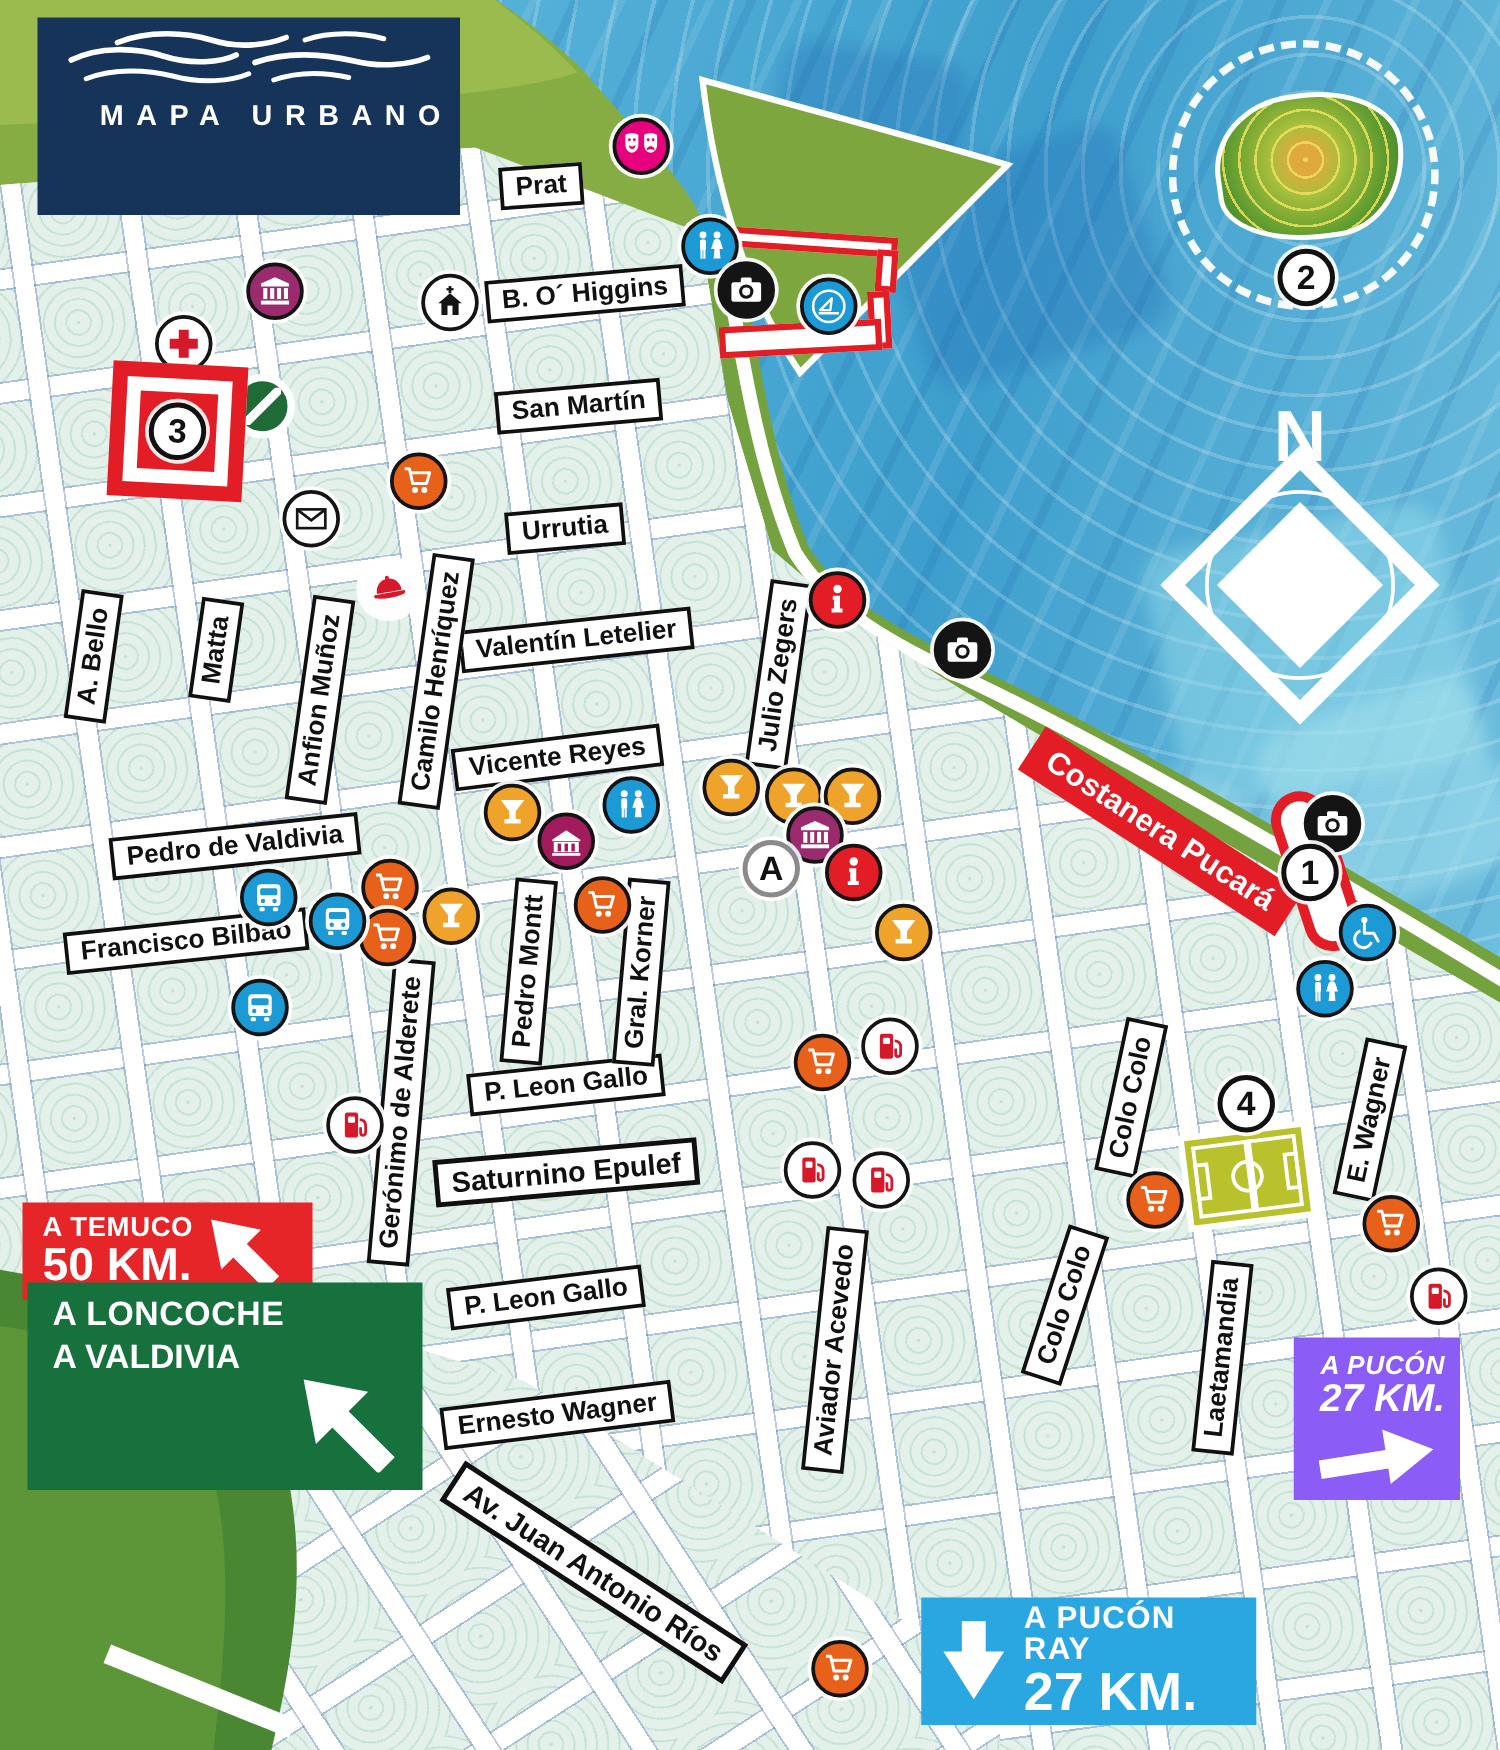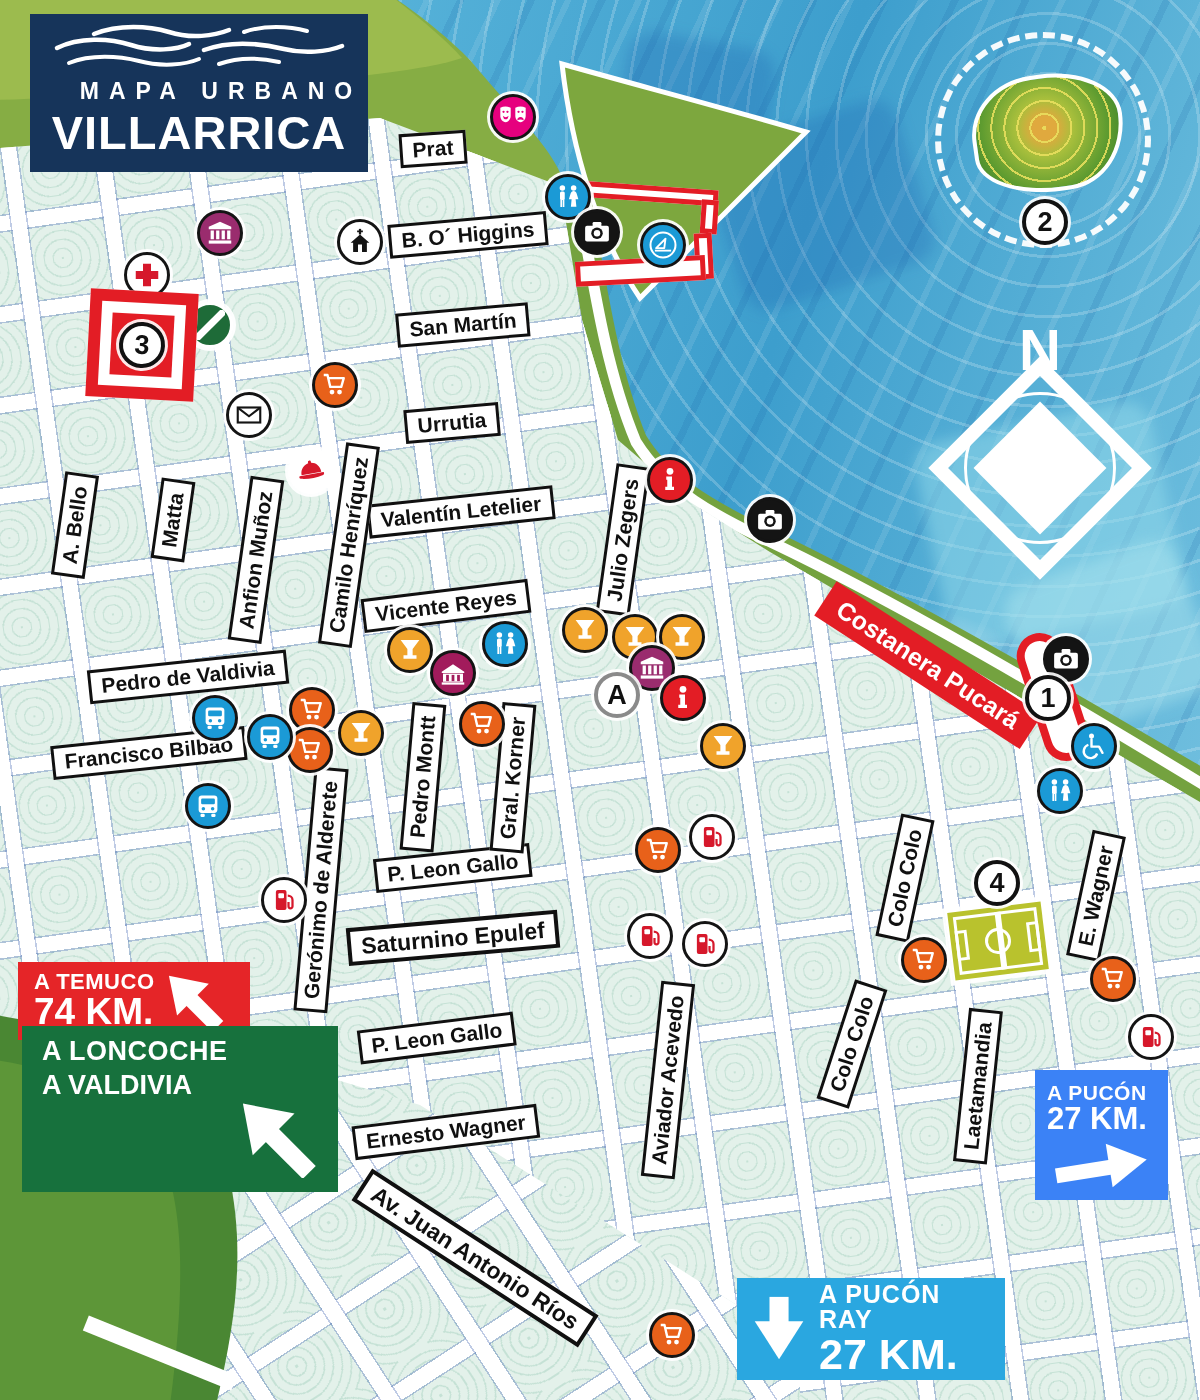--- a/index.html
+++ b/index.html
@@ -117,21 +117,21 @@
   .sign .t1{font-size:22px;letter-spacing:.5px;}
   .sign .t2{font-size:37px;}
   .sign svg{display:block;}
   .sign-temuco{background:#e52528;padding:10px 12px 10px 16px;display:flex;align-items:center;gap:10px;}
   .sign-loncoche{background:#17713d;padding:12px 14px 12px 20px;}
   .sign-loncoche .t1{font-size:27px;}
   .sign-loncoche .t2{font-size:48px;}
   .sign-loncoche .t3{font-size:27px;margin-top:6px;}
   .sign-loncoche .t4{font-size:40px;}
   .sign-loncoche .arr{position:absolute;right:14px;top:72px;}
-  .sign-pucon{background:#3b82f6;padding:12px 12px;text-align:left;}
+  .sign-pucon{background:#8b5cf6;padding:12px 12px;text-align:right;font-style:italic;}
   .sign-pucon .t1{font-size:21px;}
   .sign-pucon .t2{font-size:31px;}
   .sign-licanray{background:#2aa7e0;padding:12px 16px;display:flex;align-items:center;gap:14px;}
   .sign-licanray .t1{font-size:25px;letter-spacing:1px;}
   .sign-licanray .t2{font-size:43px;}
 
   
   .logo{position:absolute;left:30px;top:14px;width:338px;height:158px;background:#16345a;z-index:70;
     color:#fff;text-align:center;padding-top:6px;}
   .logo .l1{font-size:23px;font-weight:700;letter-spacing:10px;margin-top:2px;margin-left:44px;}
@@ -565,21 +565,21 @@
   <div class="marker" style="left:997px;top:883px">
       <span>4</span>
     </div>
   <div class="marker gray" style="left:617px;top:695px">
       <span>A</span>
     </div>
 
   <div class="sign sign-temuco" style="left:18px;top:962px;width:232px;height:78px">
     <div>
         <div class="t1">A TEMUCO</div>
-        <div class="t2">74 KM.</div>
+        <div class="t2">50 KM.</div>
       </div>
     <svg width="64" height="58" viewBox="0 0 70 64">
       <path d="M24 26 L58 60" stroke="#fff" stroke-width="17"></path>
         <path d="M4 4 L48 13 L13 48 Z" fill="#fff"></path>
     </svg>
   </div>
 
   <div class="sign sign-loncoche" style="left:22px;top:1026px;width:316px;height:166px">
     <div class="t1">A LONCOCHE</div>
     <div class="t3">A VALDIVIA</div>
@@ -614,16 +614,15 @@
   <div class="logo">
     <svg width="320" height="52" viewBox="0 0 320 52" fill="none" stroke="#fff" stroke-linecap="round">
       <path d="M55 14 C80 4 110 6 130 12 C152 19 175 16 190 10" stroke-width="4.5"></path>
       <path d="M205 12 C225 5 250 6 268 11" stroke-width="4"></path>
       <path d="M18 28 C40 17 70 18 92 25 C114 32 138 30 150 24" stroke-width="4.5"></path>
       <path d="M165 30 C190 21 220 23 245 29 C265 34 288 32 303 26" stroke-width="4.5"></path>
       <path d="M30 43 C52 34 80 36 100 41 C122 47 146 45 160 39" stroke-width="4"></path>
       <path d="M180 44 C200 37 222 38 240 42" stroke-width="4"></path>
     </svg>
     <div class="l1">MAPA URBANO</div>
-    <div class="l2">VILLARRICA</div>
   </div>
 
 </div>
 
 </body></html>

